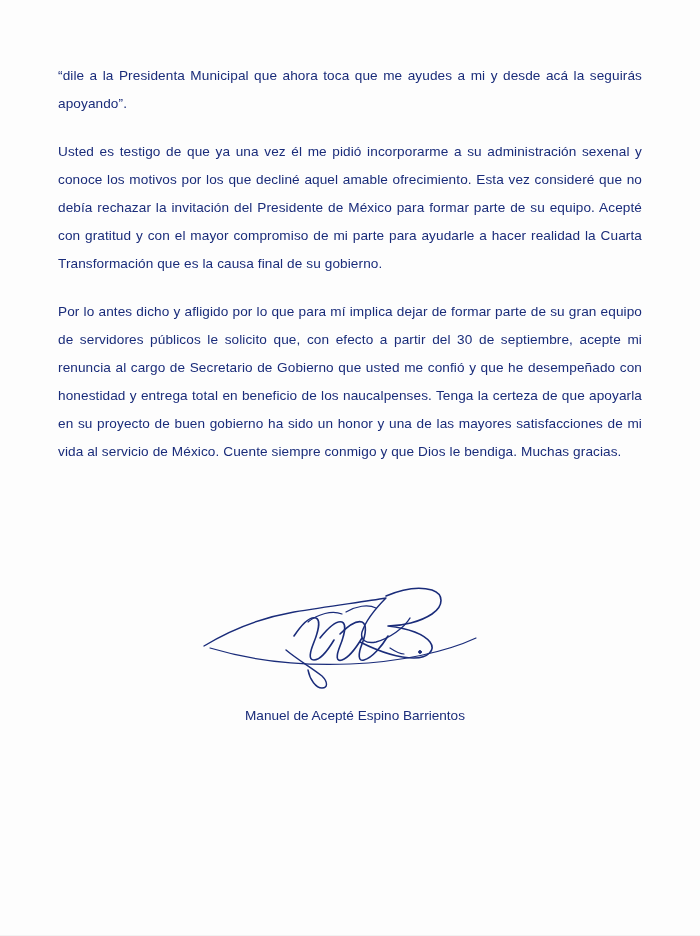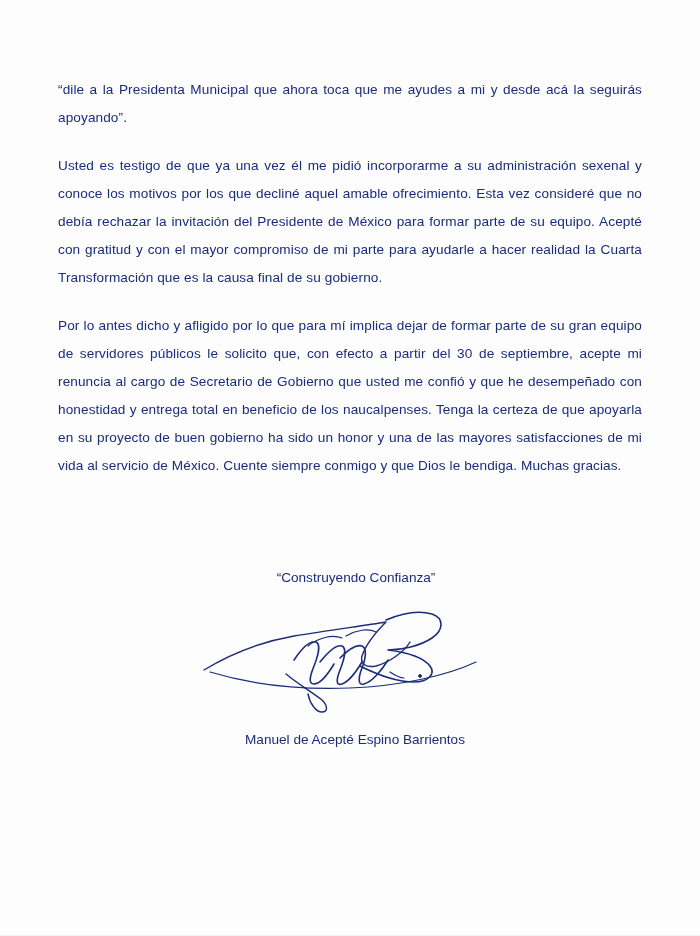--- a/index.html
+++ b/index.html
@@ -26,21 +26,21 @@
     left: 58px;
     top: 62px;
     width: 584px;
   }
   .para {
     color: #1a2c7a;
     font-size: 13.6px;
     line-height: 28px;
     text-align: justify;
     text-justify: inter-word;
-    margin: 14px 0 20px 0;
+    margin: 0 0 20px 0;
     letter-spacing: 0.1px;
   }
   .para:last-child {
     margin-bottom: 0;
   }
   .closing-block {
     position: absolute;
     left: 58px;
     top: 566px;
     width: 584px;
@@ -89,21 +89,20 @@
 
 <div class="page">
 
   <div class="letter-body">
     <p class="para">“dile a la Presidenta Municipal que ahora toca que me ayudes a mi y desde acá la seguirás apoyando”.</p>
     <p class="para">Usted es testigo de que ya una vez él me pidió incorporarme a su administración sexenal y conoce los motivos por los que decliné aquel amable ofrecimiento. Esta vez consideré que no debía rechazar la invitación del Presidente de México para formar parte de su equipo. Acepté con gratitud y con el mayor compromiso de mi parte para ayudarle a hacer realidad la Cuarta Transformación que es la causa final de su gobierno.</p>
     <p class="para">Por lo antes dicho y afligido por lo que para mí implica dejar de formar parte de su gran equipo de servidores públicos le solicito que, con efecto a partir del 30 de septiembre, acepte mi renuncia al cargo de Secretario de Gobierno que usted me confió y que he desempeñado con honestidad y entrega total en beneficio de los naucalpenses. Tenga la certeza de que apoyarla en su proyecto de buen gobierno ha sido un honor y una de las mayores satisfacciones de mi vida al servicio de México. Cuente siempre conmigo y que Dios le bendiga. Muchas gracias.</p>
   </div>
 
   <div class="closing-block">
-    <p class="motto">“Construyendo Confianza”</p>
 
     <div class="signature-area">
       <svg class="signature-svg" width="320" height="120" viewBox="0 0 320 120">
         <g fill="none" stroke="#1a2c7a" stroke-linecap="round" stroke-linejoin="round">
           <path d="M14,74 C40,58 70,46 104,40 C140,34 172,30 196,26 C186,36 176,48 172,60 C170,68 176,72 186,70 C200,66 214,56 220,46" stroke-width="1.4"></path>
           <path d="M196,24 C210,18 228,14 242,18 C254,22 254,34 242,42 C230,50 212,54 198,54 C214,56 232,60 240,70 C246,78 238,86 224,86 C206,86 186,78 170,70" stroke-width="1.6"></path>
           <path d="M104,64 C112,52 120,44 126,46 C131,48 128,60 124,70 C120,80 118,88 124,88 C130,88 138,78 144,68" stroke-width="1.6"></path>
           <path d="M130,66 C138,56 146,48 152,50 C157,52 154,64 150,74 C146,84 146,90 152,88 C158,86 166,76 172,66" stroke-width="1.6"></path>
           <path d="M150,62 C158,54 166,48 172,50 C177,52 176,62 172,72 C168,82 168,90 174,88 C182,86 192,74 198,64" stroke-width="1.6"></path>
           <path d="M20,76 C60,88 110,94 160,92 C210,90 256,80 286,66" stroke-width="1.2"></path>

